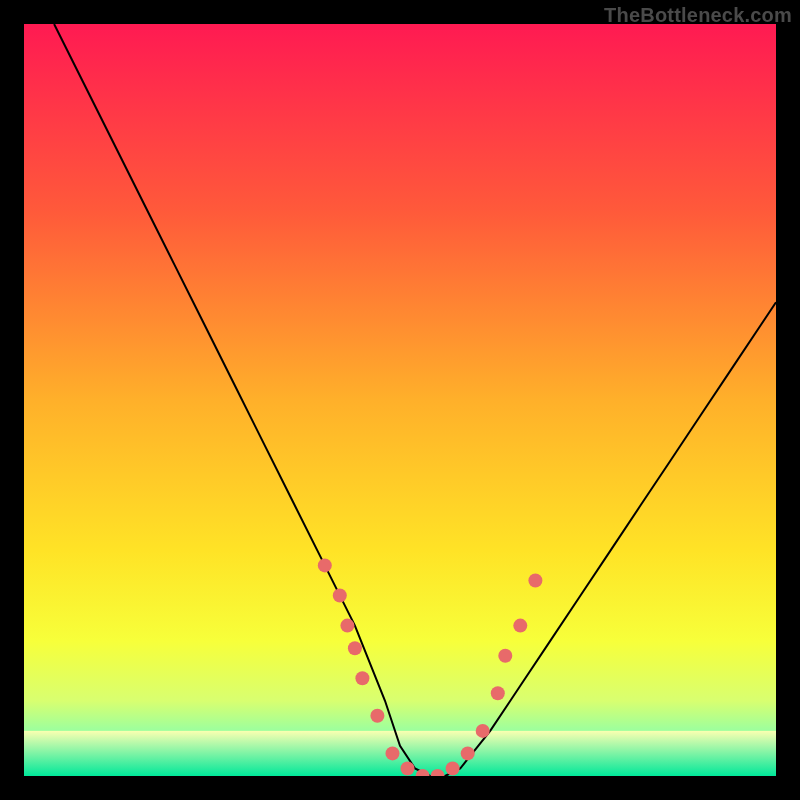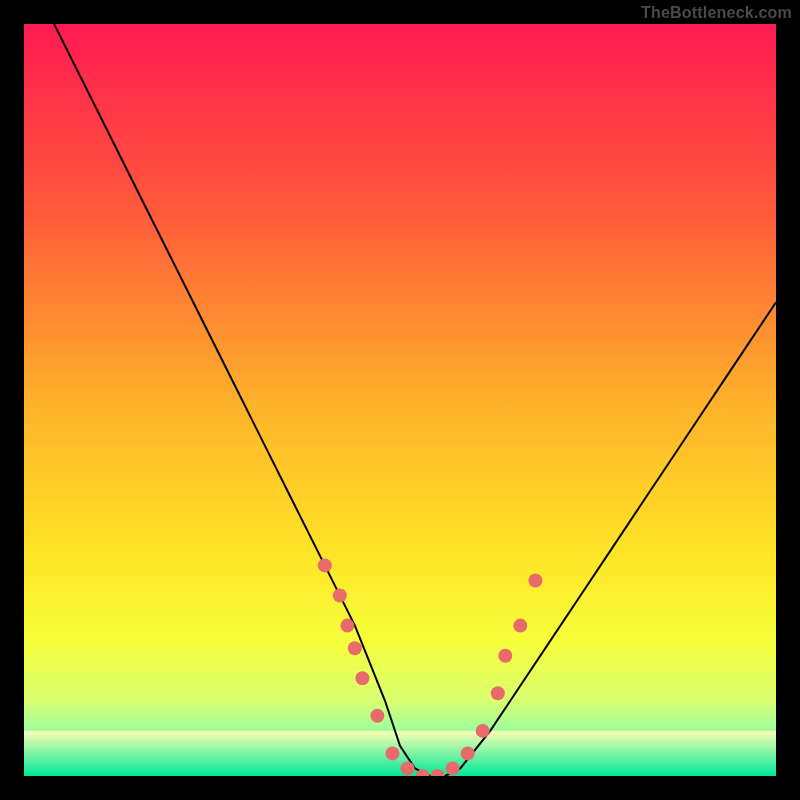--- a/index.html
+++ b/index.html
@@ -24,21 +24,21 @@
     left: 0;
     top: 0;
     width: 752px;
     height: 752px;
   }
   .watermark {
     position: absolute;
     top: 4px;
     right: 8px;
     color: #4a4a4a;
-    font-size: 16px;
+    font-size: 20px;
     font-weight: 600;
     letter-spacing: 0.2px;
     user-select: none;
   }
 </style>
 </head>
 <body>
 
 <div class="frame">
   <svg class="plot" viewBox="0 0 752 752" preserveAspectRatio="none">

